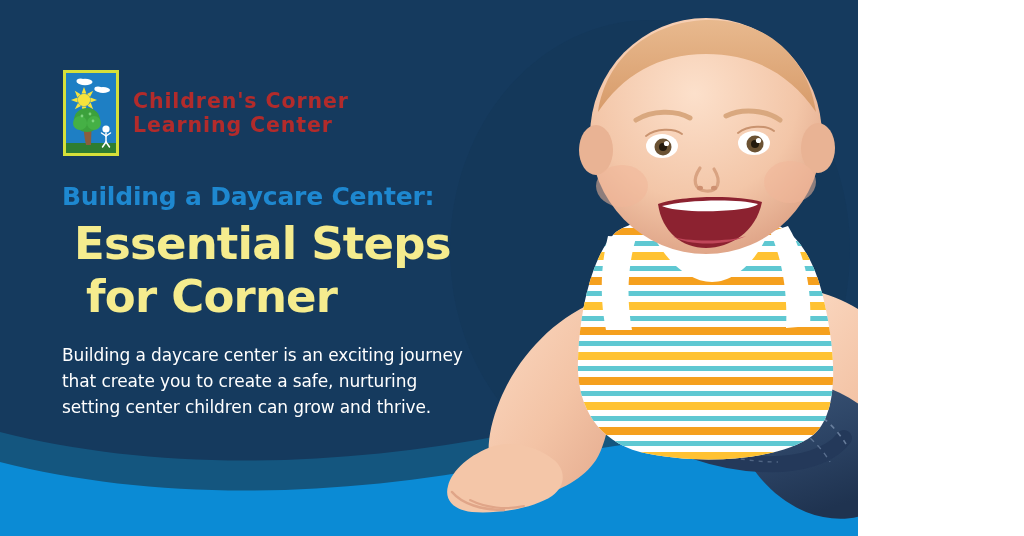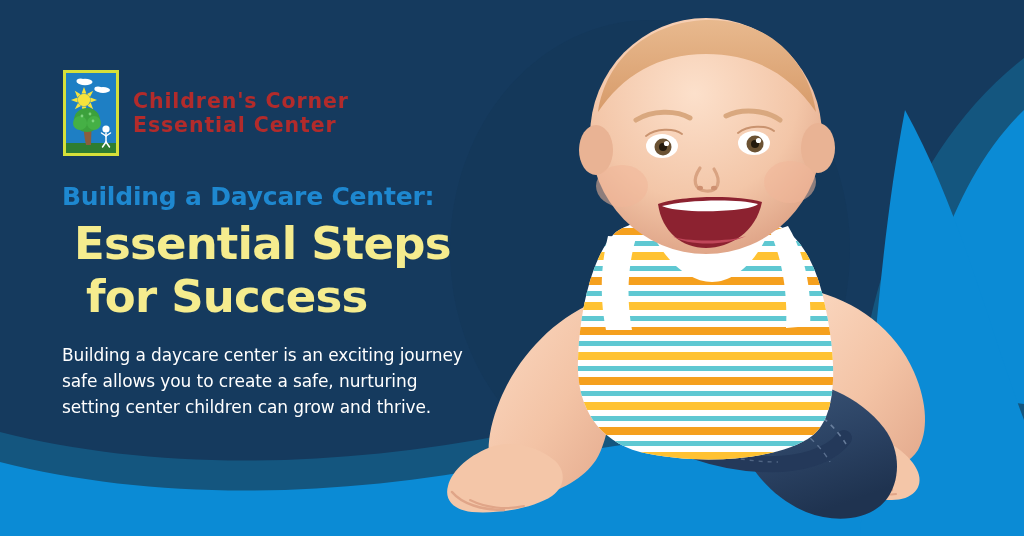--- a/index.html
+++ b/index.html
@@ -4,21 +4,21 @@
 <title>Children's Corner Learning Center — Banner</title>
 <style>
   html, body {
     margin: 0;
     padding: 0;
     background: #ffffff;
   }
 
   #banner {
     position: relative;
-    width: 1024px;
+    width: 858px;
     height: 536px;
     overflow: hidden;
     background: #153A5E;
     font-family: "Liberation Sans", sans-serif;
     user-select: none;
   }
 
   
   .bg-layer {
     position: absolute;
@@ -375,32 +375,32 @@
           <line x1="40" y1="63" x2="35.5" y2="60"></line>
           <line x1="40" y1="63" x2="44.5" y2="60"></line>
           <line x1="40" y1="69" x2="36.5" y2="74"></line>
           <line x1="40" y1="69" x2="43.5" y2="74"></line>
         </g>
       </svg>
     </div>
 
     <div class="logo-wordmark">
       <span class="logo-line">Children's Corner</span>
-      <span class="logo-line">Essential Center</span>
+      <span class="logo-line">Learning Center</span>
     </div>
   </div>
 
   <div class="copy">
     <p class="eyebrow">Building a Daycare Center:</p>
 
     <h1 class="headline">
       <span class="hl-line">Essential Steps</span>
-      <span class="hl-line indent">for Success</span>
+      <span class="hl-line indent">for Corner</span>
     </h1>
 
     <p class="body-copy">
       <span class="bc-line">Building a daycare center is an exciting journey</span>
-      <span class="bc-line">safe allows you to create a safe, nurturing</span>
+      <span class="bc-line">that create you to create a safe, nurturing</span>
       <span class="bc-line">setting center children can grow and thrive.</span>
     </p>
   </div>
 
 </div>
 
 </body></html>

